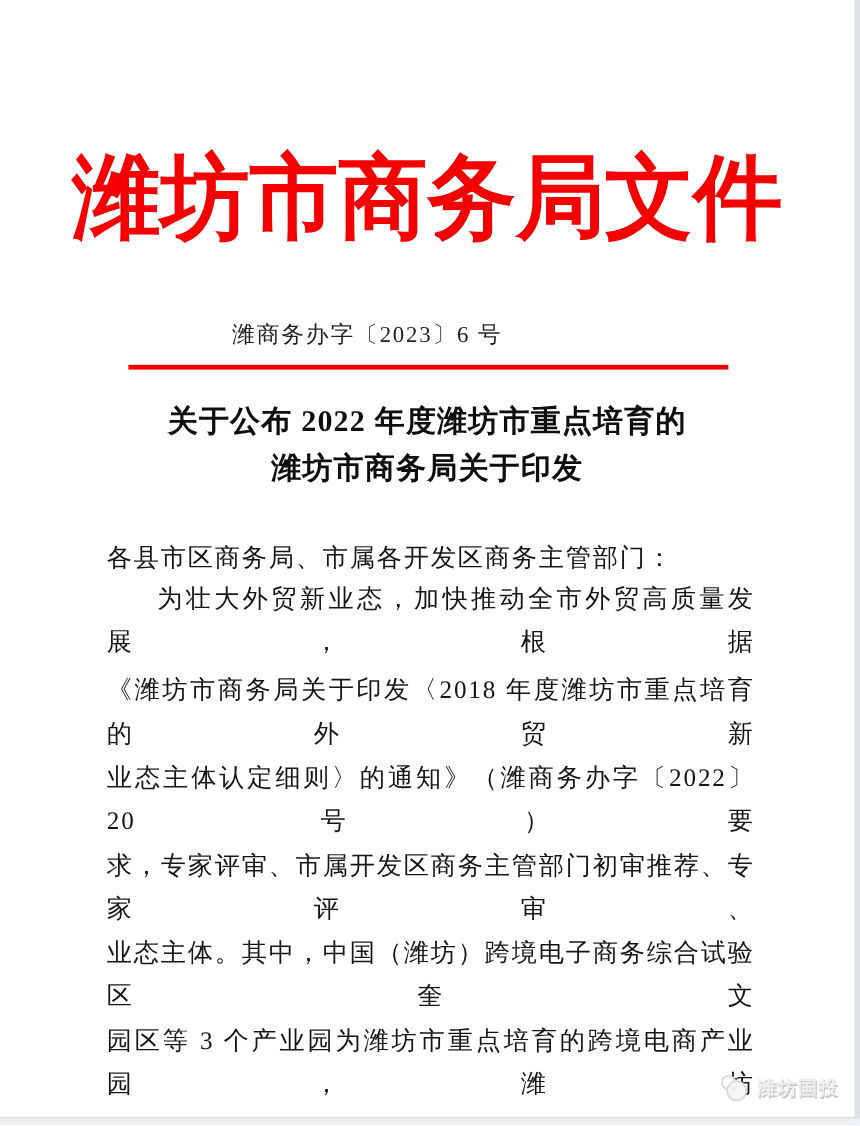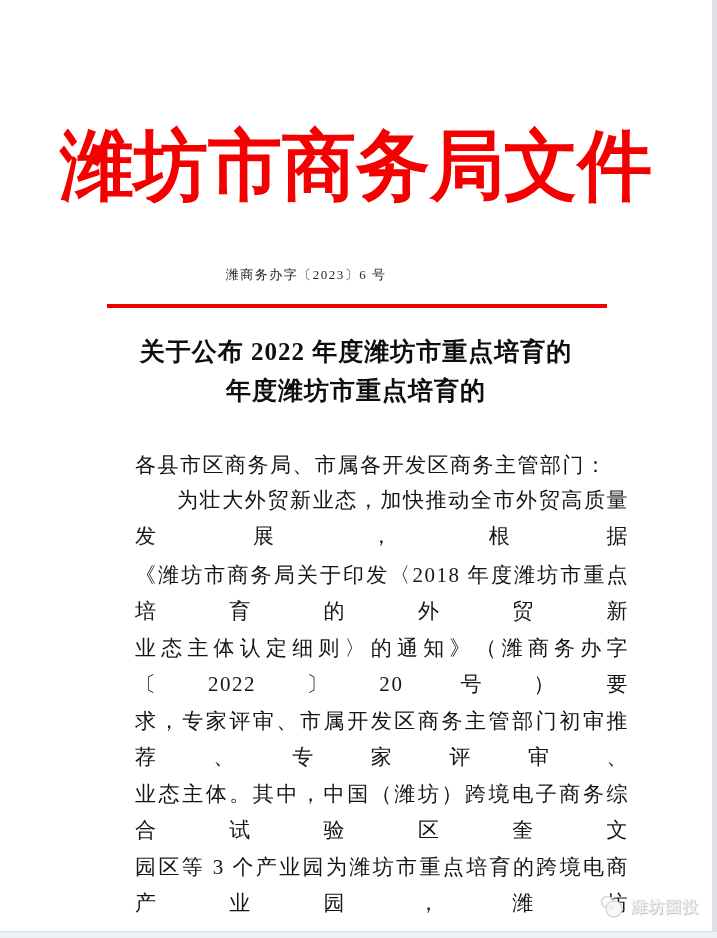--- a/index.html
+++ b/index.html
@@ -42,21 +42,21 @@
     letter-spacing: 0px;
     transform: scaleY(1.04);
     white-space: nowrap;
   }
   
   .doc-number {
     position: absolute;
     top: 266px; left: 0;
     width: 612px;
     text-align: center;
-    font-size: 13px;
+    font-size: 19px;
     letter-spacing: 1.5px;
     color: #1f1f1f;
   }
   
   .red-line {
     position: absolute;
     top: 304px; left: 107px;
     width: 500px; height: 4px;
   }
   
@@ -76,21 +76,20 @@
     position: absolute;
     top: 447px; left: 89px;
     width: 540px;
     font-size: 21px;
     line-height: 36.5px;
     color: #151515;
   }
   .bline {
     letter-spacing: 1.5px;
     text-align: left;
-    margin-left: 46px;
   }
   .jline {
     text-align: justify;
     text-align-last: justify;
   }
   .indent {
     text-indent: 2em;
     font-family: Liberation Mono, monospace;
   }
   
@@ -121,21 +120,21 @@
   <div class="edge-bottom"></div>
 
   <div class="banner" style="color:#f40000">潍坊市商务局文件</div>
 
   <div class="doc-number">潍商务办字〔2023〕6 号</div>
 
   <div class="red-line" style="background:#f00000"></div>
 
   <div class="doc-title">
     <div>关于公布 2022 年度潍坊市重点培育的</div>
-    <div>年度潍坊市重点培育的</div>
+    <div>潍坊市商务局关于印发</div>
   </div>
 
   <div class="body-block">
     <div class="bline">各县市区商务局、市属各开发区商务主管部门：</div>
     <div class="bline jline indent">为壮大外贸新业态，加快推动全市外贸高质量发展，根据</div>
     <div class="bline jline">《潍坊市商务局关于印发〈2018 年度潍坊市重点培育的外贸新</div>
     <div class="bline jline">业态主体认定细则〉的通知》（潍商务办字〔2022〕20 号）要</div>
     <div class="bline jline">求，专家评审、市属开发区商务主管部门初审推荐、专家评审、</div>
     <div class="bline jline">业态主体。其中，中国（潍坊）跨境电子商务综合试验区奎文</div>
     <div class="bline jline">园区等 3 个产业园为潍坊市重点培育的跨境电商产业园，潍坊</div>

